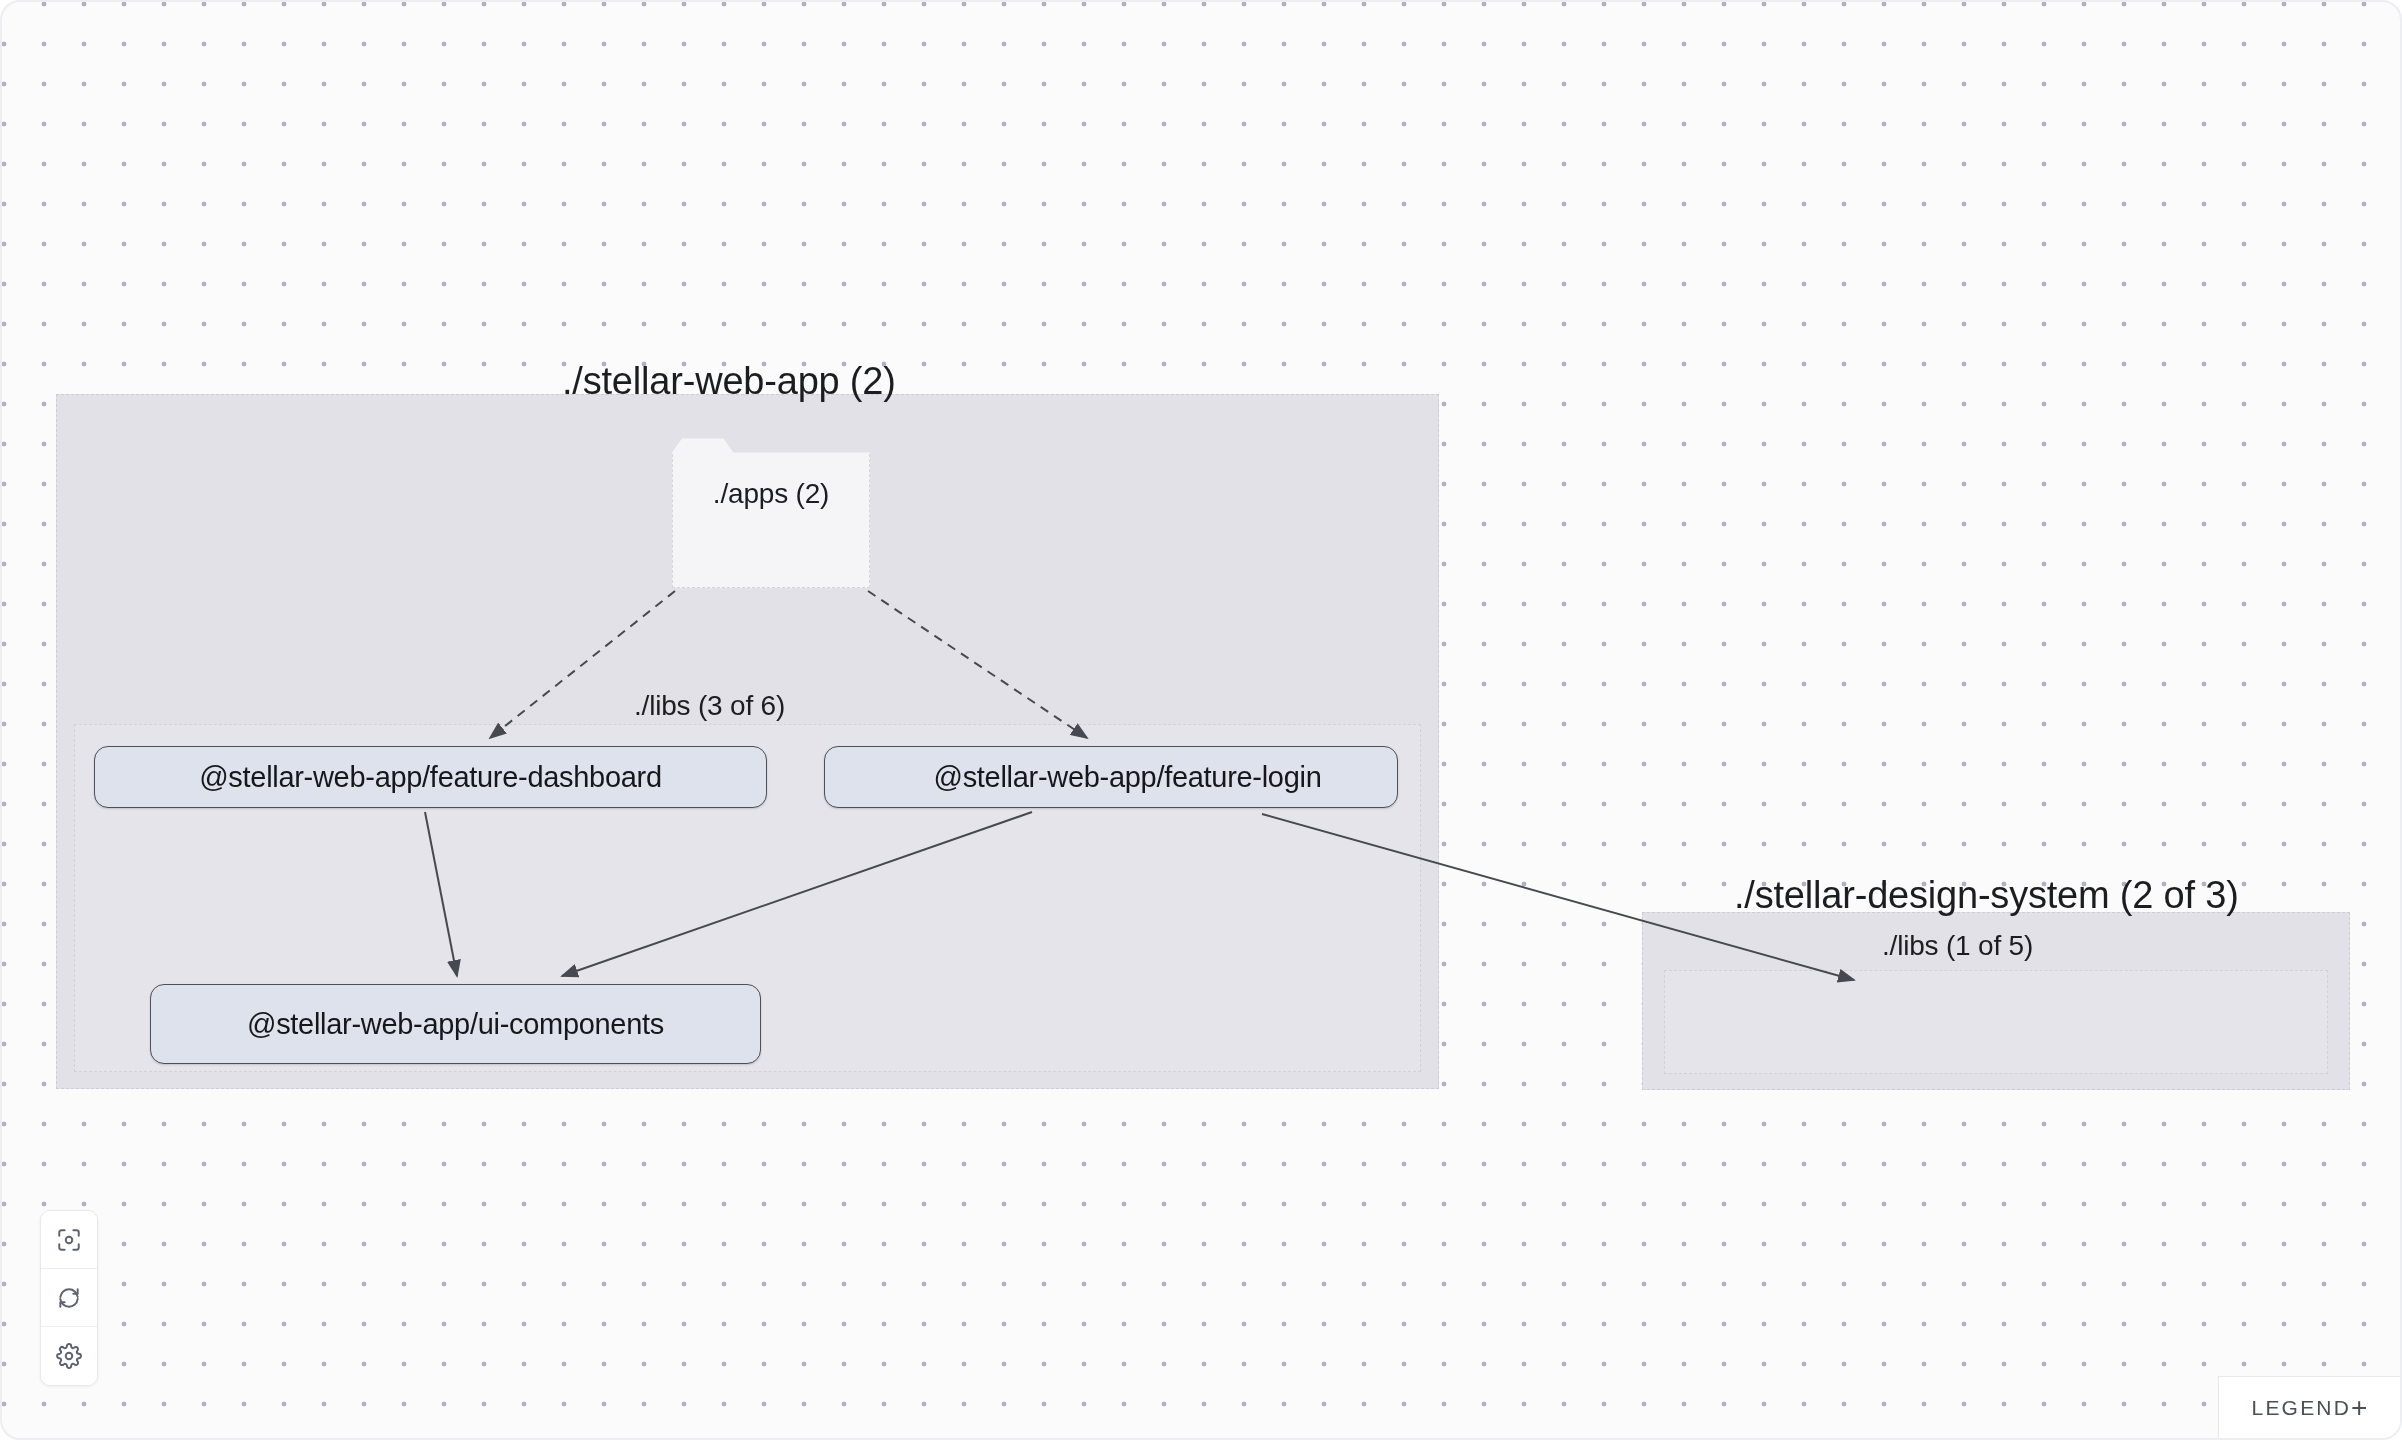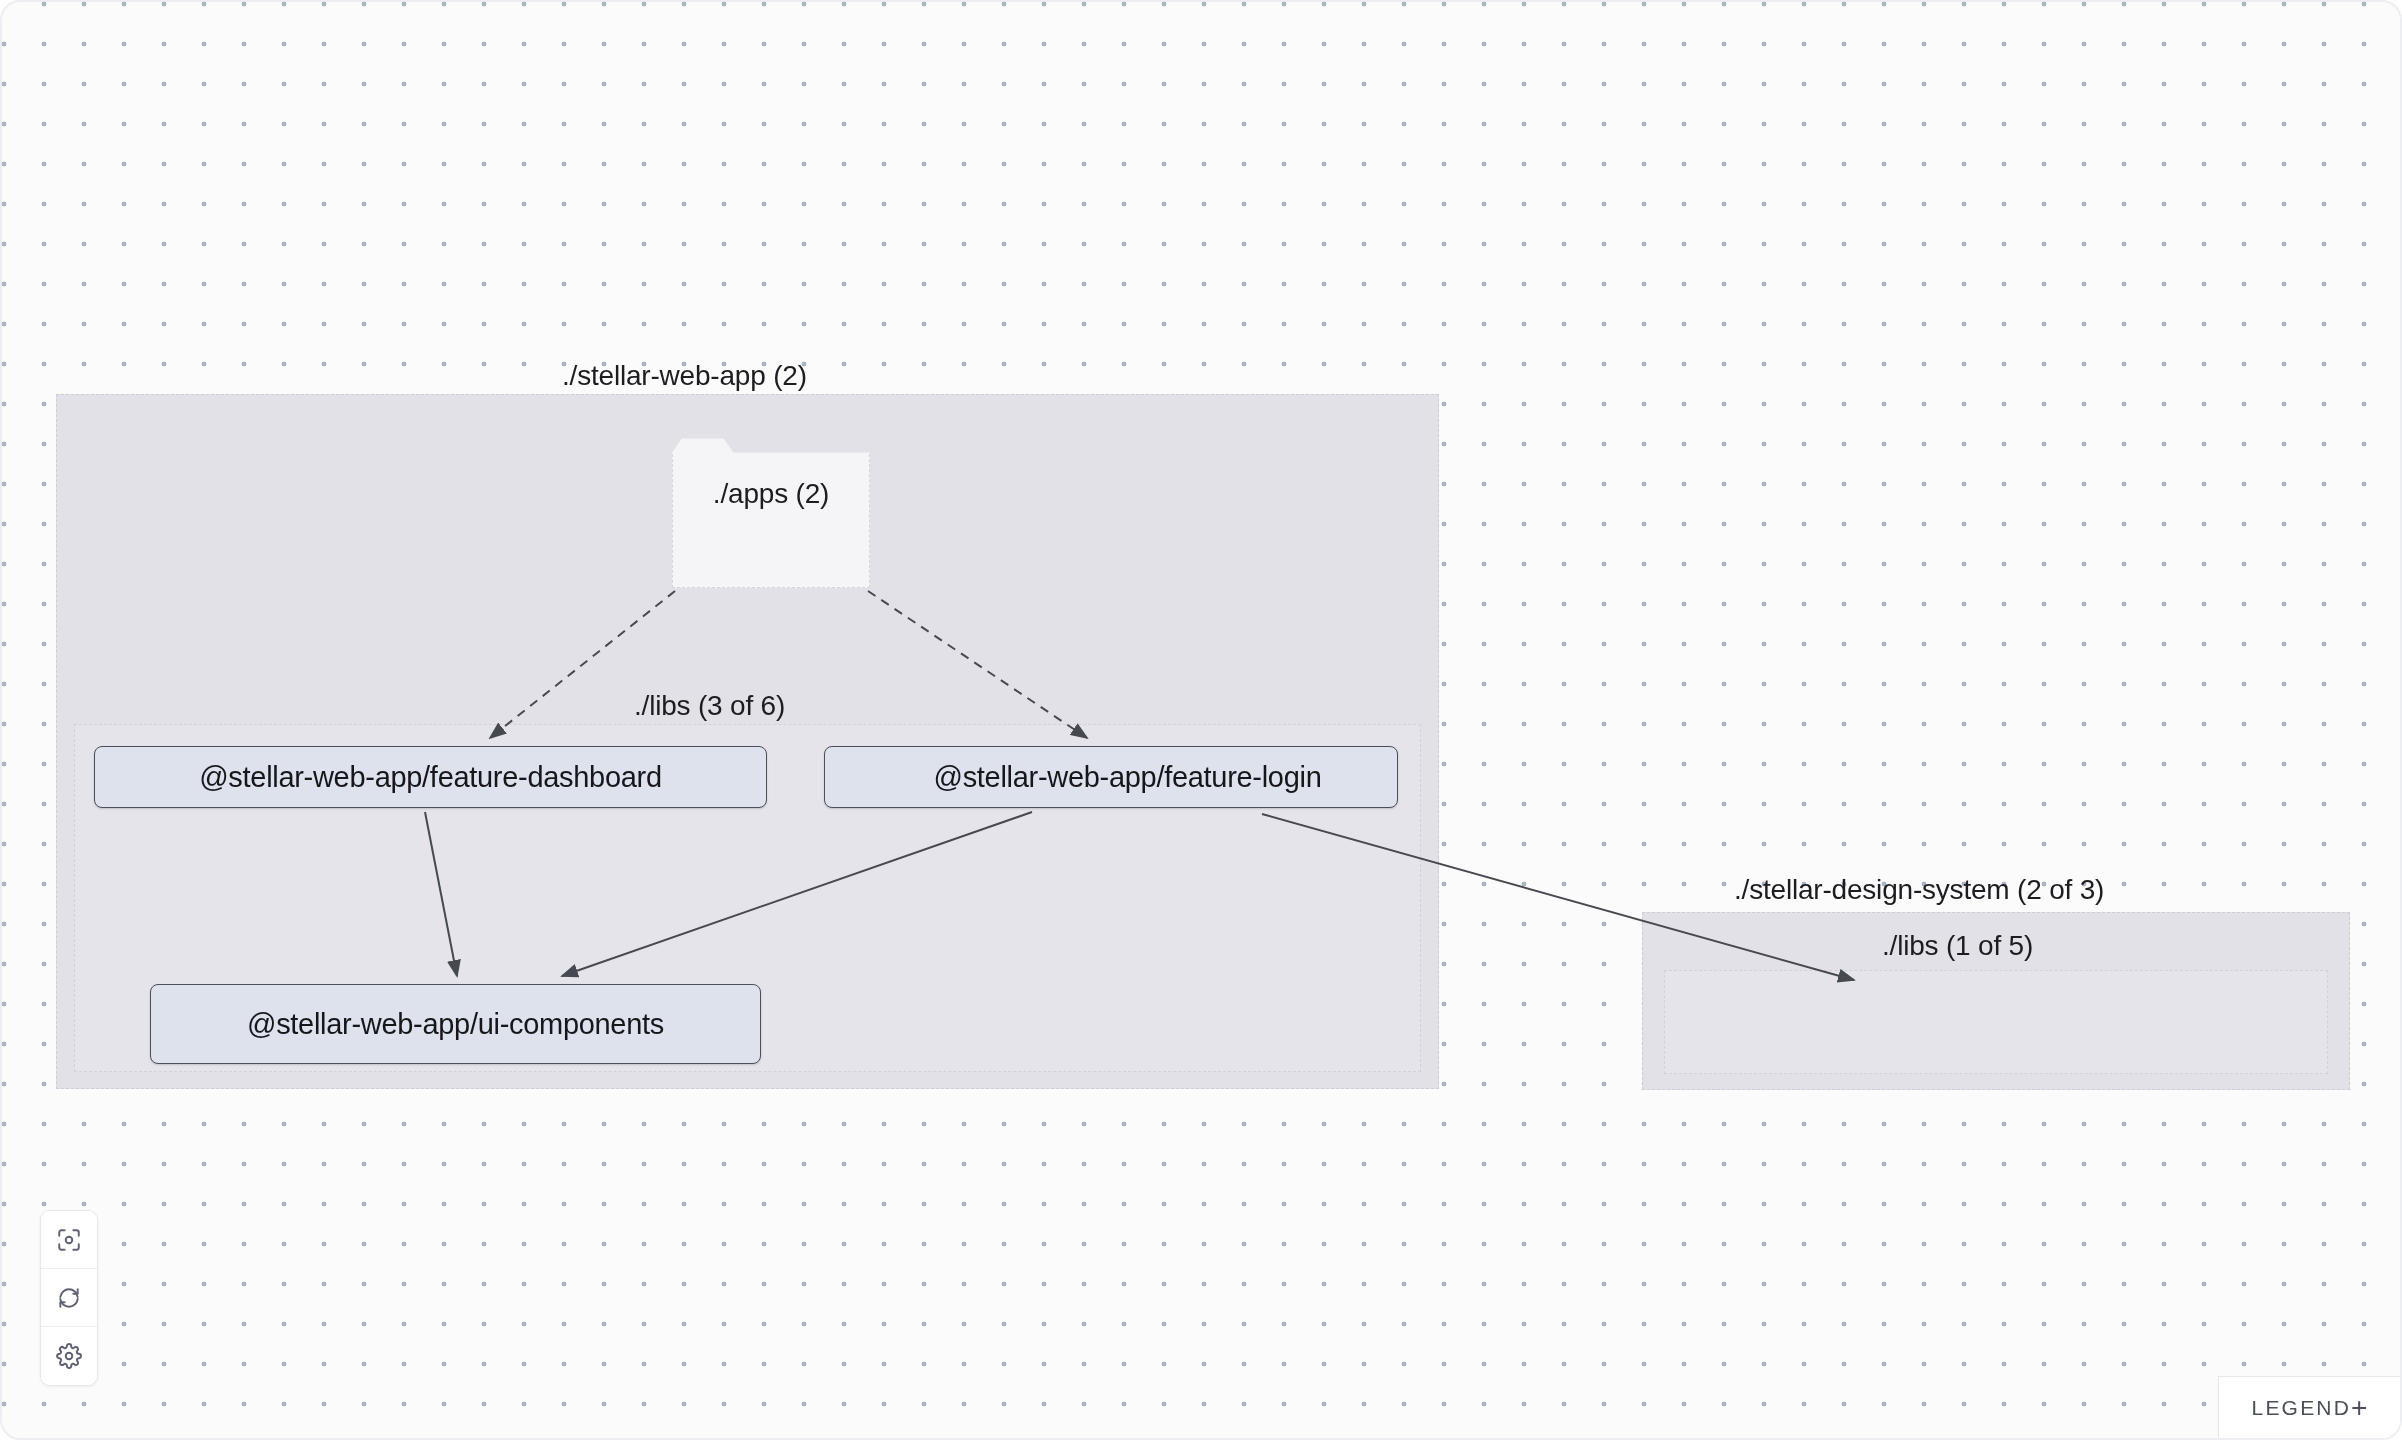--- a/index.html
+++ b/index.html
@@ -37,21 +37,21 @@
 
   
   .project-group {
     position: absolute;
     background: #e3e1e8;
     border: 1.5px dashed #cfccd6;
     z-index: 2;
   }
   .project-label {
     position: absolute;
-    font-size: 28px;
+    font-size: 38px;
     color: #1c1d20;
     white-space: nowrap;
     letter-spacing: -0.2px;
     z-index: 6;
   }
 
   
   .dir-group {
     position: absolute;
     background: rgba(255,255,255,0.10);
@@ -92,21 +92,21 @@
   }
 
   
   .lib-node {
     position: absolute;
     display: flex;
     align-items: center;
     justify-content: center;
     background: #dee2ec;
     border: 1.6px solid #4a4f58;
-    border-radius: 8px;
+    border-radius: 14px;
     box-shadow: 0 1px 2px rgba(30,35,45,0.18);
     font-size: 29px;
     color: #15171b;
     white-space: nowrap;
     letter-spacing: -0.3px;
     z-index: 7;
     cursor: pointer;
   }
 
   

